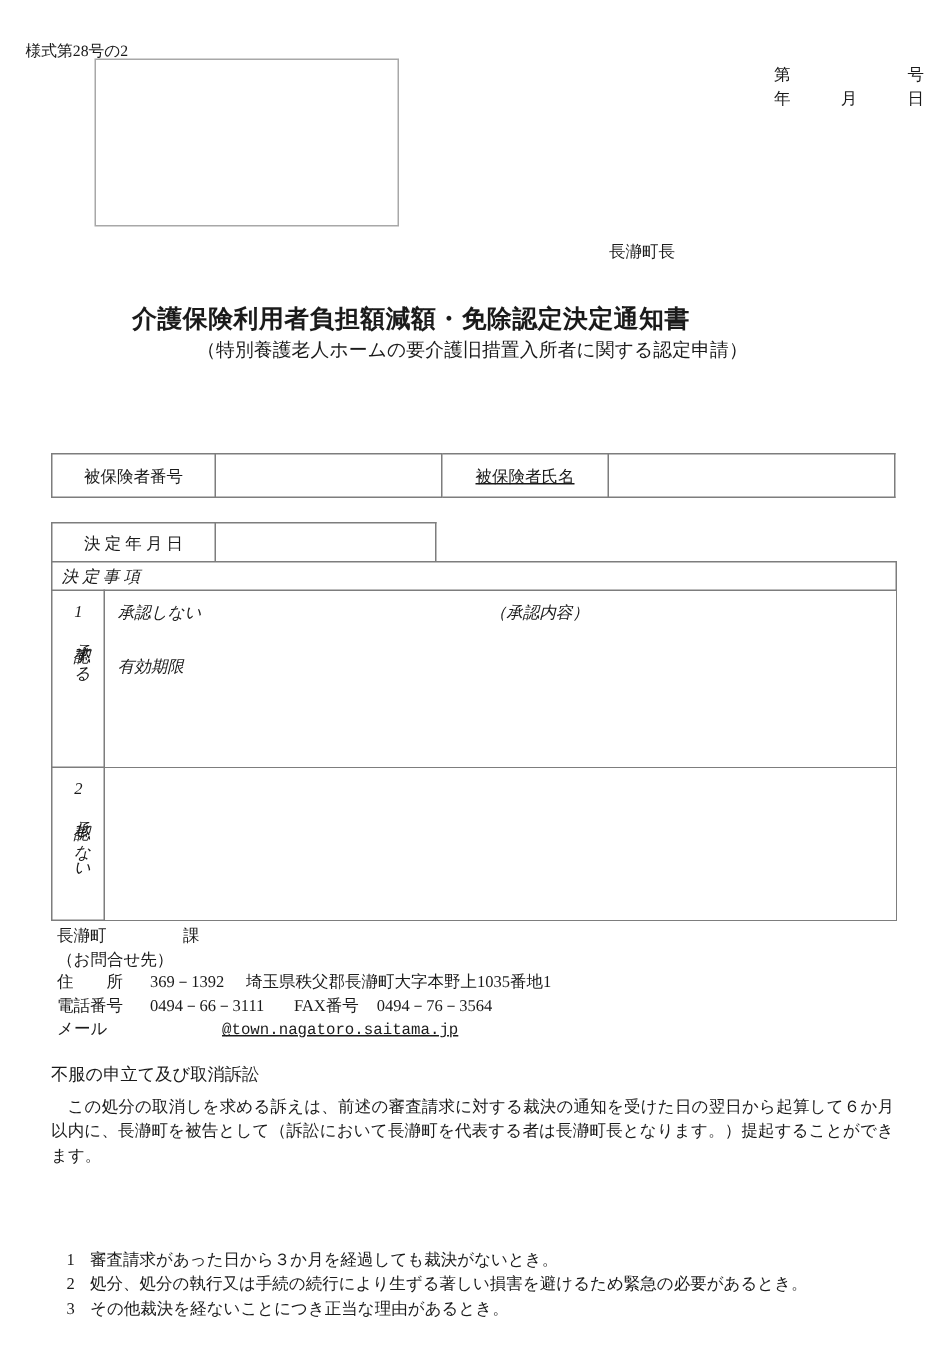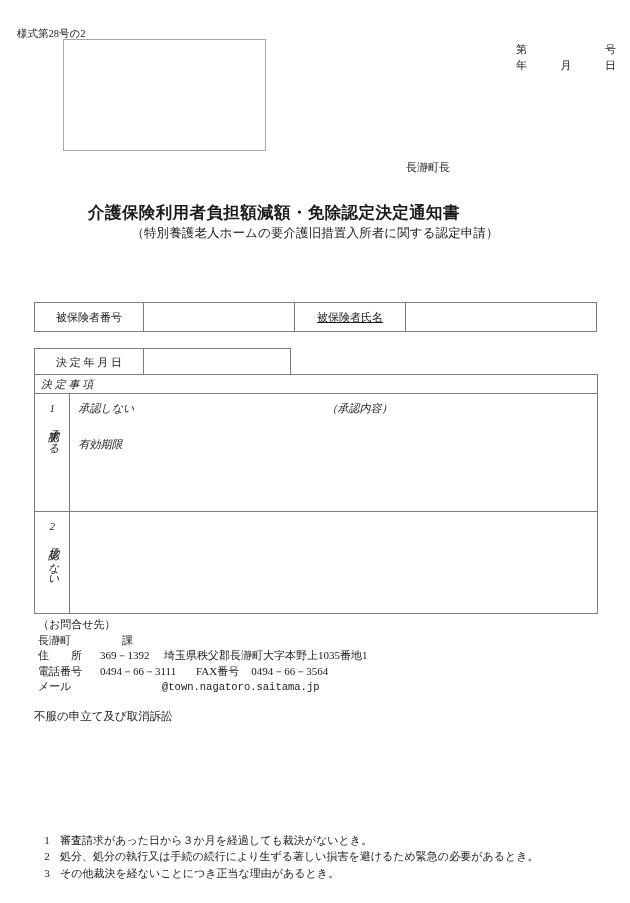--- a/index.html
+++ b/index.html
@@ -216,21 +216,21 @@
   .contact .k {
     display: inline-block;
     width: 62px;
   }
   .contact .town { display: inline-block; width: 62px; }
   .contact .sect { margin-left: 22px; }
   .contact .zip { display: inline-block; width: 64px; }
   .contact .tel { display: inline-block; width: 86px; }
   .contact .faxlabel { margin-left: 10px; }
   .contact .faxno { margin-left: 12px; }
-  .contact .mailaddr { margin-left: 62px; font-family: "Liberation Mono", monospace; font-size: 10.5px;}
+  .contact .mailaddr { margin-left: 48px; font-family: "Liberation Mono", monospace; font-size: 10.5px; text-decoration: underline;}
 
   
   .appeal-heading {
     position: absolute;
     left: 34px;
     top: 709px;
     font-size: 11.5px;
     white-space: nowrap;
   }
   .appeal-body {
@@ -330,38 +330,39 @@
       <td class="numcell">
         <span class="num-digit">2</span>
         <span class="vert-label">承認しない</span>
       </td>
       <td class="bodycell"></td>
     </tr>
   </tbody>
     </table>
 
   <div class="contact">
+    <span class="ln">
+      <span class="town">長瀞町</span><span class="sect">課</span>
+    </span>
     <span class="ln">（お問合せ先）</span>
     <span class="ln">
-      <span class="town">長瀞町</span><span class="sect">課</span>
+      <span class="k">住　　所</span><span class="zip">369－1392</span><span>埼玉県秩父郡長瀞町大字本野上1035番地1</span>
     </span>
     <span class="ln">
-      <span class="k">住　　所</span><span class="zip">369－1392</span><span>埼玉県秩父郡長瀞町大字本野上1035番地1</span>
-    </span>
-    <span class="ln">
-      <span class="k">電話番号</span><span class="tel">0494－66－3111</span><span class="faxlabel">FAX番号</span><span class="faxno">0494－66－3564</span>
+      <span class="k">電話番号</span><span class="tel">0494－66－3111</span><span class="faxlabel">FAX番号</span><span class="faxno">0494－76－3564</span>
     </span>
     <span class="ln">
       <span class="k">メール</span><span class="mailaddr">@town.nagatoro.saitama.jp</span>
     </span>
   </div>
 
   <div class="appeal-heading">不服の申立て及び取消訴訟</div>
 
   <div class="appeal-body">
+    <p>この処分の取消しを求める訴えは、前述の審査請求に対する裁決の通知を受けた日の翌日から起算して６か月以内に、長瀞町を被告として（訴訟において長瀞町を代表する者は長瀞町長となります。）提起することができます。</p>
   </div>
 
   <div class="appeal-list">
     <span class="item">
       <span class="n">1</span><span>審査請求があった日から３か月を経過しても裁決がないとき。</span>
     </span>
     <span class="item">
       <span class="n">2</span><span>処分、処分の執行又は手続の続行により生ずる著しい損害を避けるため緊急の必要があるとき。</span>
     </span>
     <span class="item">

